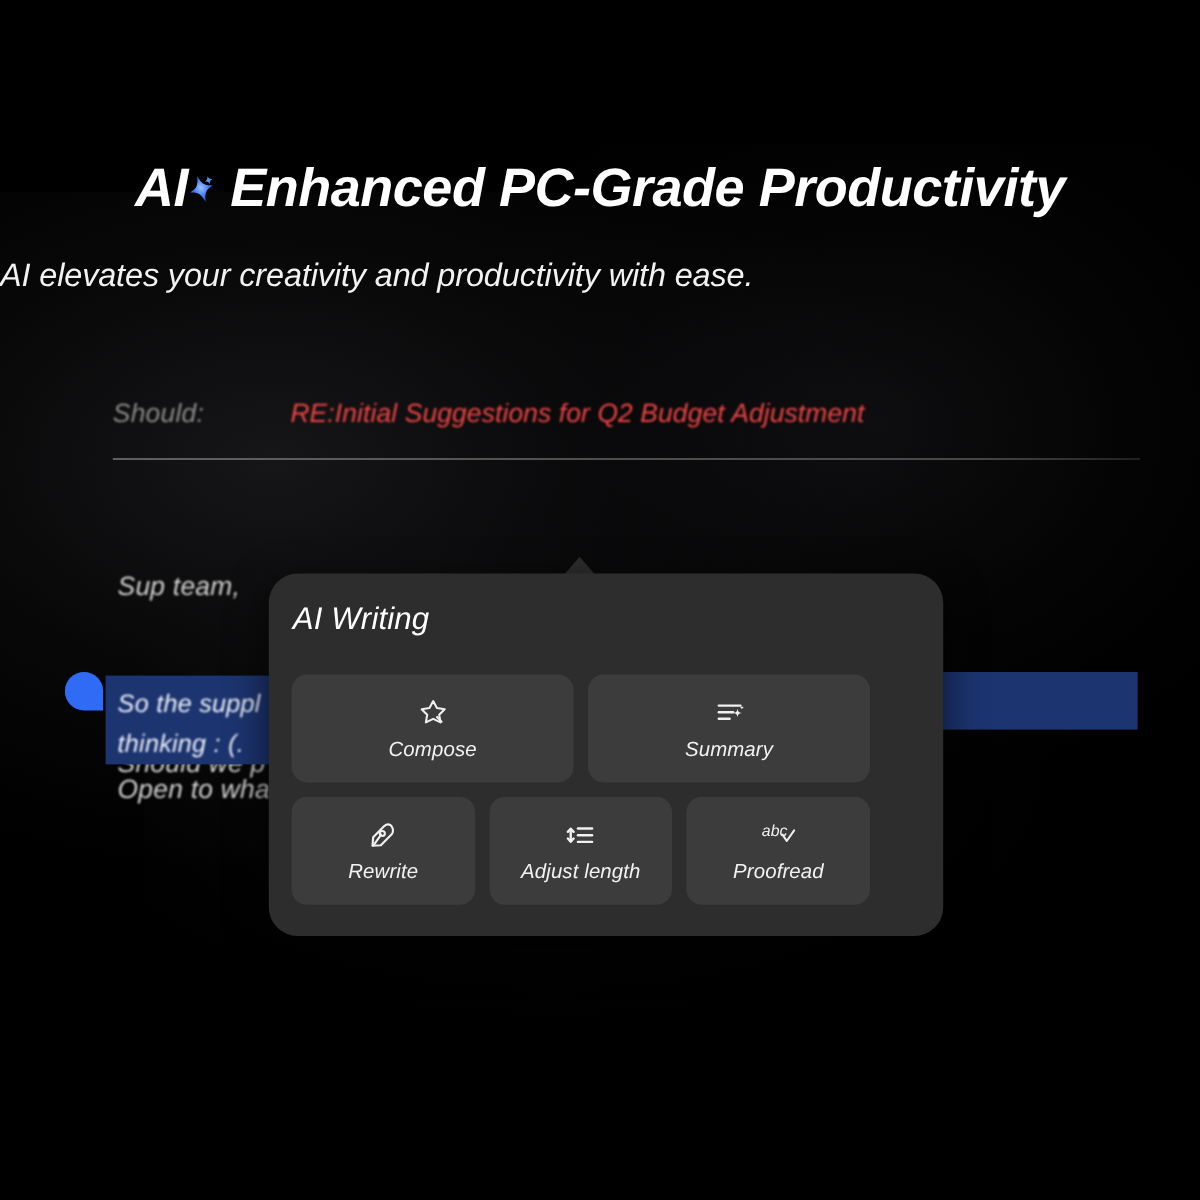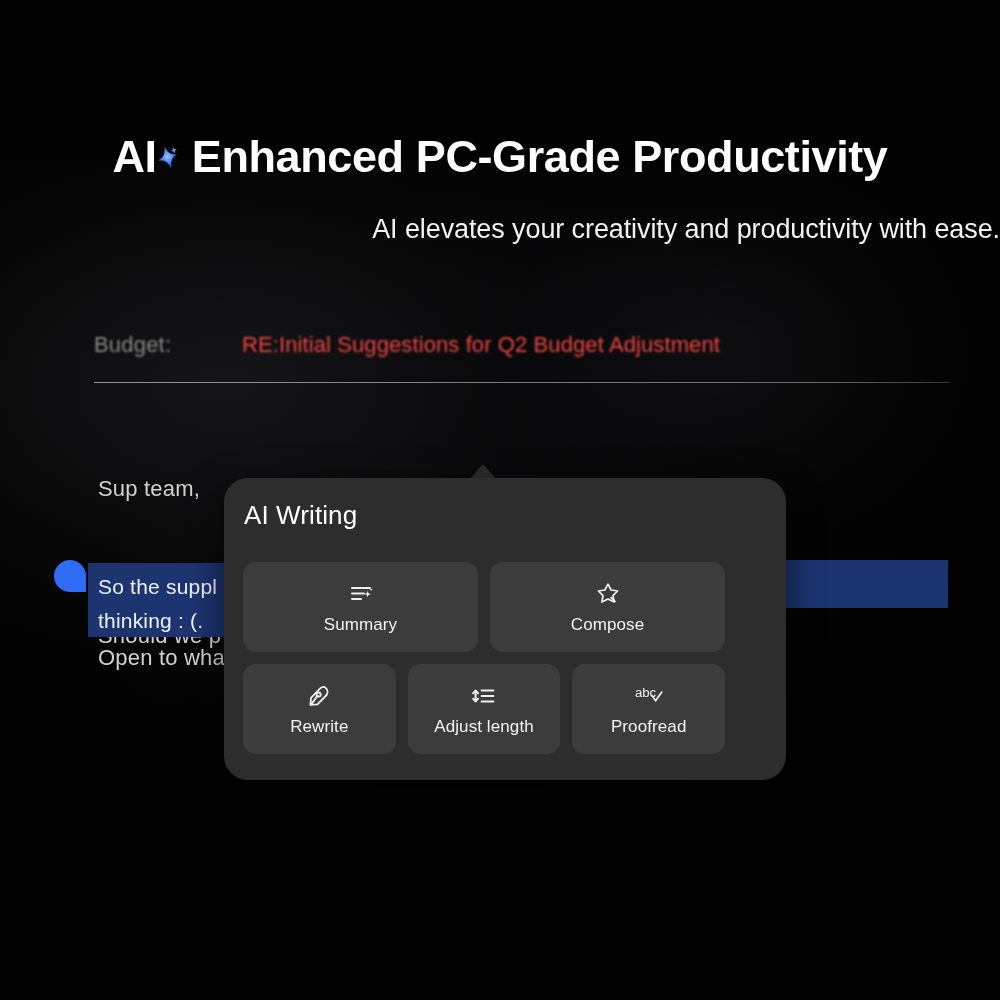--- a/index.html
+++ b/index.html
@@ -14,20 +14,21 @@
     font-family: "Liberation Sans", sans-serif;
     -webkit-font-smoothing: antialiased;
   }
 
   #stage {
     position: relative;
     width: 1000px;
     height: 1000px;
     background: #000000;
     overflow: hidden;
+    font-style: italic;
   }
 
   
   .glow-a {
     position: absolute;
     left: -60px;
     top: 160px;
     width: 820px;
     height: 560px;
     background: radial-gradient(ellipse at 35% 40%, rgba(40,40,44,0.55) 0%, rgba(22,22,25,0.35) 38%, rgba(0,0,0,0) 72%);
@@ -77,21 +78,21 @@
     vertical-align: -2px;
     margin: 0 -1px 0 -2px;
   }
   .spark svg { position: absolute; left: 0; top: 0; }
 
   .subhead {
     position: absolute;
     left: 0;
     top: 214px;
     width: 1000px;
-    text-align: right;
+    text-align: left;
     color: #f2f2f2;
     font-size: 27px;
     font-weight: 400;
     letter-spacing: -0.1px;
     white-space: nowrap;
   }
 
   
   .mail {
     position: absolute;
@@ -294,21 +295,21 @@
             <path d="M8,-9 C8.5,-6.8 9.2,-6.1 11.4,-5.6 C9.2,-5.1 8.5,-4.4 8,-2.2 C7.5,-4.4 6.8,-5.1 4.6,-5.6 C6.8,-6.1 7.5,-6.8 8,-9 Z" fill="#6a9bff" opacity="0.9"></path>
           </g>
         </svg></span><span class="hl-post"> Enhanced PC-Grade Productivity</span>
   </div>
 
   <div class="subhead">AI elevates your creativity and productivity with ease.</div>
 
   <div class="mail">
 
     <div class="subject-row">
-      <div class="subject-label">Budget:</div>
+      <div class="subject-label">Should:</div>
       <div class="subject-value">RE:Initial Suggestions for Q2 Budget Adjustment</div>
     </div>
     <div class="subject-divider"></div>
 
     <div class="body-text">
       <div class="line l0">Sup team,</div>
       <div class="line l3">Should we p</div>
       <div class="line l4">Open to wha</div>
     </div>
   </div>
@@ -319,43 +320,43 @@
   <div class="sel-text" style="left:98px; top:575px;">So the suppl</div>
   <div class="sel-text" style="left:98px; top:609px;">thinking : (.</div>
 
   <div class="popover-caret"></div>
   <div class="popover">
     <div class="popover-title">AI Writing</div>
 
     <div class="grid">
 
       <div class="row r1">
+
+        <div class="tile">
+          <span class="ticon">
+            <svg width="28" height="28" viewBox="0 0 28 28" fill="none" stroke="#f0f0f0" stroke-width="1.7" stroke-linejoin="round" stroke-linecap="round">
+              <path d="M14 4.2 L17.1 10 L23.6 11 L19 15.6 L20.1 22 L14 19 L7.9 22 L9 15.6 L4.4 11 L10.9 10 Z"></path>
+              <path d="M17.2 17.6 L21 21.4"></path>
+              <circle cx="17.4" cy="17.8" r="0.9" fill="#f0f0f0" stroke="none"></circle>
+            </svg>
+          </span>
+          <span class="tlabel">Compose</span>
+        </div>
 
         <div class="tile">
           <span class="ticon">
             <svg width="28" height="28" viewBox="0 0 28 28" fill="none" stroke="#f0f0f0" stroke-width="2" stroke-linecap="round">
               <path d="M5 8 H23"></path>
               <path d="M5 13.5 H17"></path>
               <path d="M5 19 H14"></path>
               <path d="M20.6 10.4 C21 13 21.6 13.7 24.2 14.1 C21.6 14.5 21 15.2 20.6 17.8 C20.2 15.2 19.6 14.5 17 14.1 C19.6 13.7 20.2 13 20.6 10.4 Z" fill="#f0f0f0" stroke="none"></path>
               <path d="M24.3 8.2 C24.5 9.2 24.8 9.5 25.9 9.7 C24.8 9.9 24.5 10.2 24.3 11.2 C24.1 10.2 23.8 9.9 22.7 9.7 C23.8 9.5 24.1 9.2 24.3 8.2 Z" fill="#f0f0f0" stroke="none"></path>
             </svg>
           </span>
           <span class="tlabel">Summary</span>
-        </div>
-
-        <div class="tile">
-          <span class="ticon">
-            <svg width="28" height="28" viewBox="0 0 28 28" fill="none" stroke="#f0f0f0" stroke-width="1.7" stroke-linejoin="round" stroke-linecap="round">
-              <path d="M14 4.2 L17.1 10 L23.6 11 L19 15.6 L20.1 22 L14 19 L7.9 22 L9 15.6 L4.4 11 L10.9 10 Z"></path>
-              <path d="M17.2 17.6 L21 21.4"></path>
-              <circle cx="17.4" cy="17.8" r="0.9" fill="#f0f0f0" stroke="none"></circle>
-            </svg>
-          </span>
-          <span class="tlabel">Compose</span>
         </div>
 
       </div>
 
       <div class="row r2">
 
         <div class="tile">
           <span class="ticon">
             <svg width="28" height="28" viewBox="0 0 28 28" fill="none" stroke="#f0f0f0" stroke-width="1.8" stroke-linejoin="round" stroke-linecap="round">
               <path d="M20.4 5.6 C22.6 7.4 23.2 10.6 21.6 13 L12.4 22.4 L5.4 22.8 L6 15.8 L15.2 6.4 C17 4.8 19 4.6 20.4 5.6 Z"></path>

